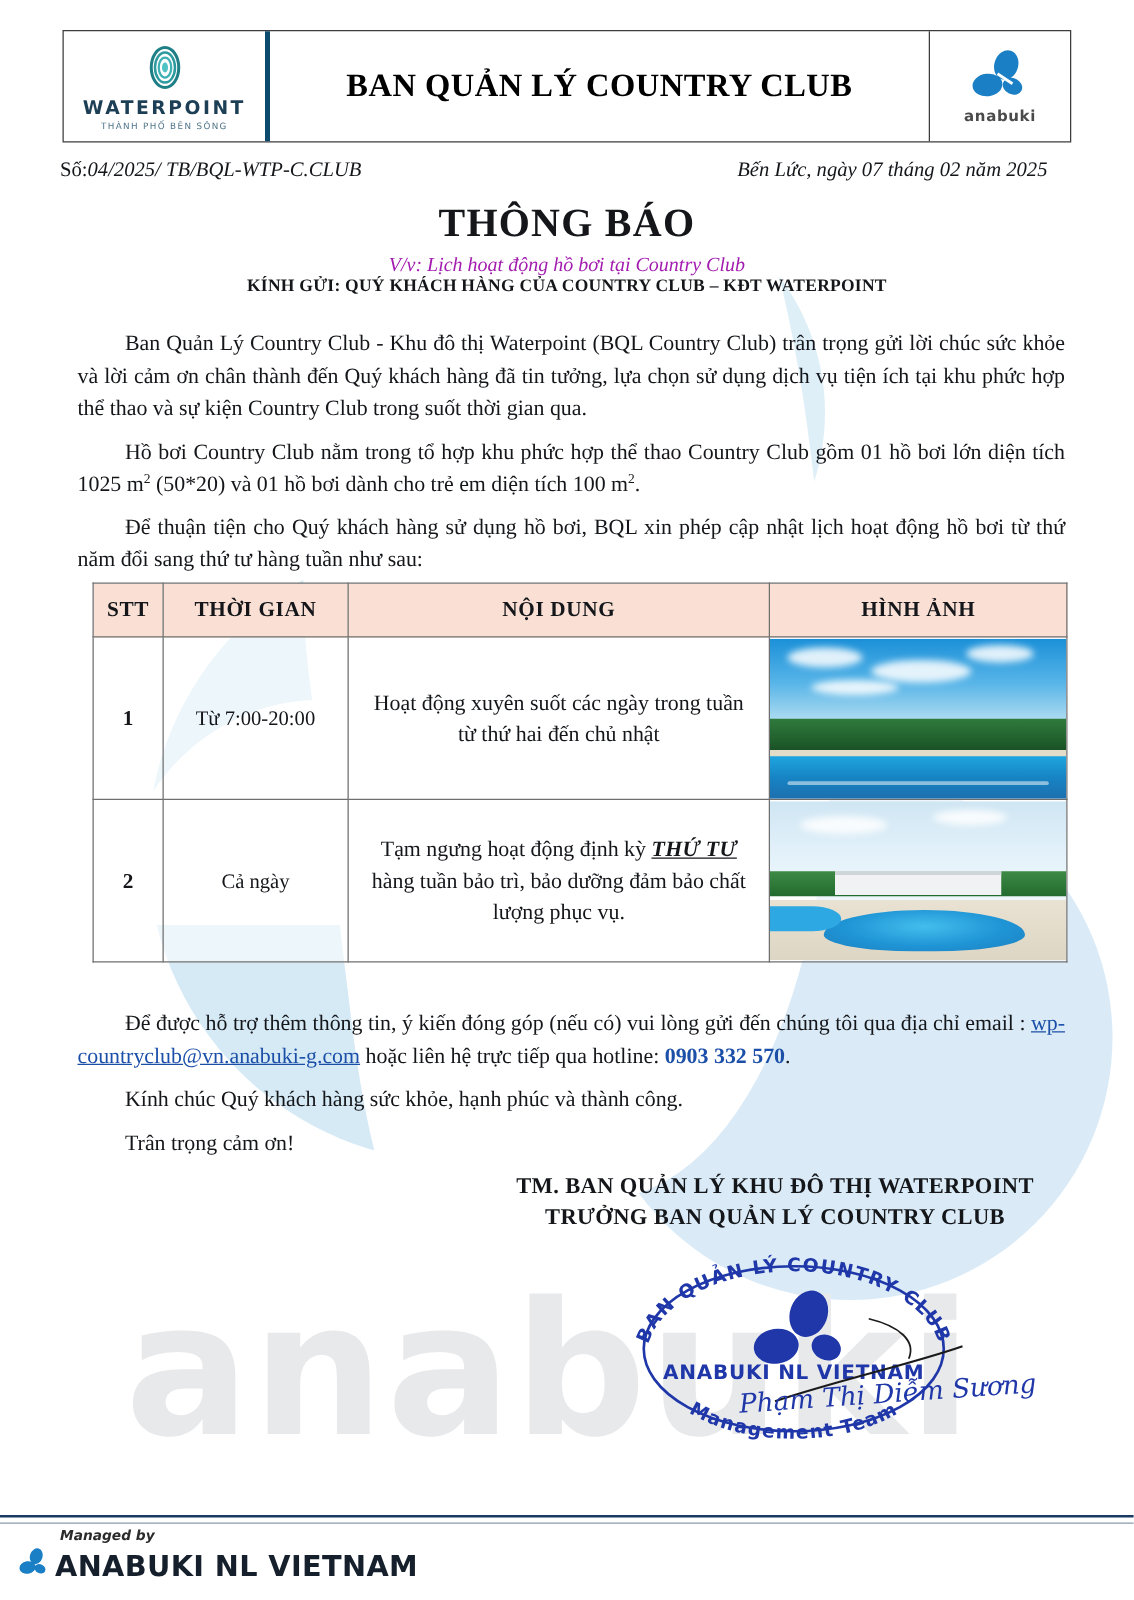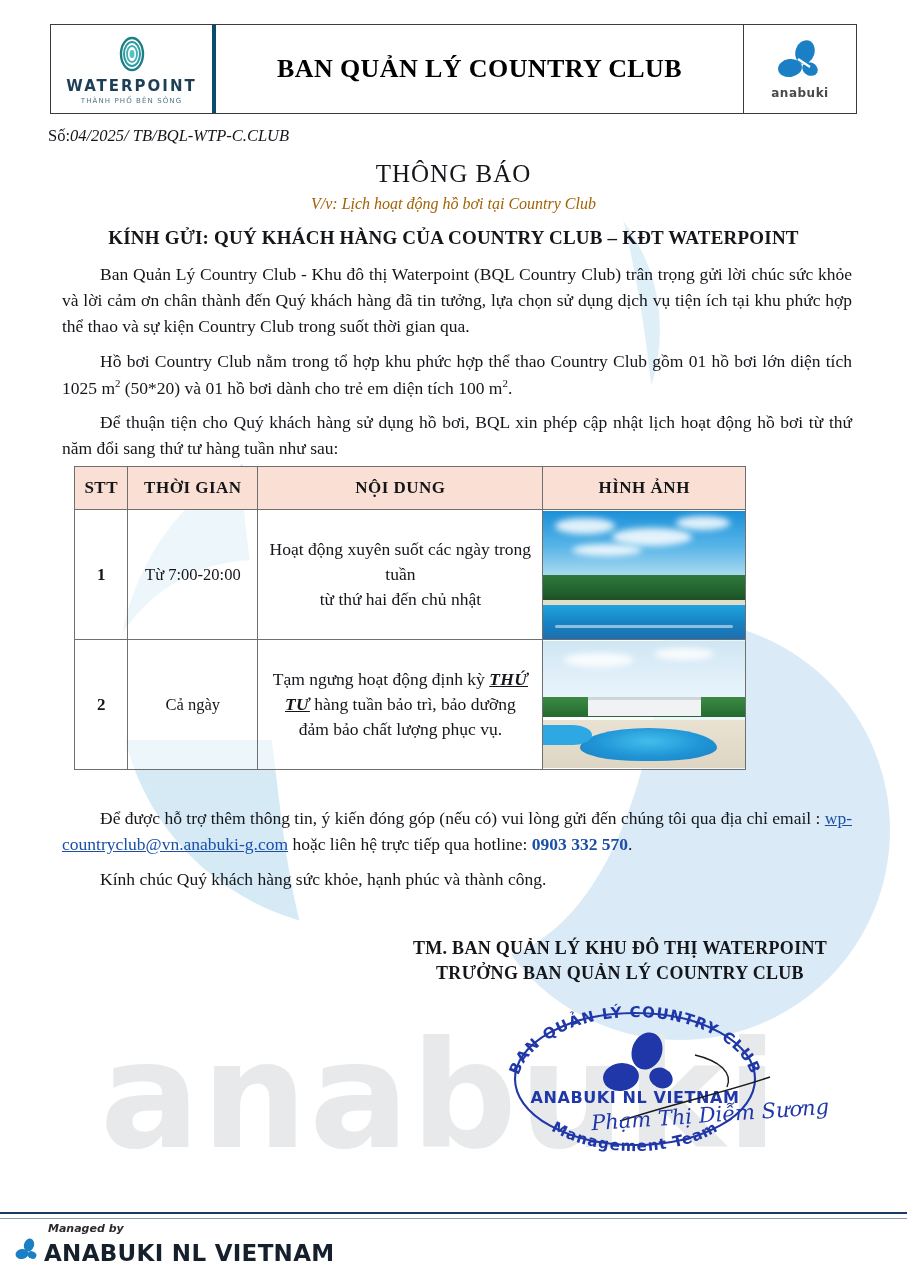--- a/index.html
+++ b/index.html
@@ -151,33 +151,32 @@
     justify-content: space-between;
     font-size: 16.5px;
     font-style: italic;
   }
   #doc-number { font-style: normal; }
   #doc-number .num-italic { font-style: italic; }
 
   
   #title-block { position: absolute; left: 0; top: 160px; width: 907px; text-align: center; }
   #notice-title {
-    font-size: 25px;
-    font-weight: 400;
+    font-size: 32px;
+    font-weight: 700;
     letter-spacing: 1px;
   }
   #notice-subject {
     margin-top: 7px;
     font-size: 16px;
     font-style: italic;
-    color: #a16207;
+    color: #a21caf;
   }
   #addressee {
-    margin-top: 14px;
-    font-size: 19px;
+    font-size: 14px;
     font-weight: 700;
     letter-spacing: .2px;
   }
 
   
   #body-top { position: absolute; left: 62px; top: 262px; width: 790px; }
   #body-bottom { position: absolute; left: 62px; top: 806px; width: 790px; }
   .para {
     font-size: 17.5px;
     line-height: 1.48;
@@ -190,21 +189,21 @@
     color: #1b4fa8;
     text-decoration: underline;
   }
   .hotline { color: #1b4fa8; font-weight: 700; }
 
   
   #schedule-table {
     position: absolute;
     left: 74px;
     top: 466px;
-    width: 672px;
+    width: 780px;
     border-collapse: collapse;
     background: rgba(255,255,255,0.55);
   }
   #schedule-table th, #schedule-table td {
     border: 1px solid #6f6f6f;
     box-sizing: border-box;
   }
   #schedule-table thead th {
     background: #fae0d4;
     font-size: 17px;
@@ -412,20 +411,21 @@
           <ellipse cx="36" cy="30" rx="8" ry="6.5" fill="#1a7fc4" transform="rotate(25 36 30)"></ellipse>
           <path d="M24 20 L36 28" stroke="#ffffff" stroke-width="2.2" fill="none"></path>
         </svg>
       </span>
       <div class="ana-name">anabuki</div>
     </div>
   </div>
 
   <div id="meta-row">
     <div id="doc-number"><span>Số:</span><span class="num-italic">04/2025/ TB/BQL-WTP-C.CLUB</span></div>
+    <div id="place-date">Bến Lức, ngày 07 tháng 02 năm 2025</div>
   </div>
 
   <div id="title-block">
     <div id="notice-title">THÔNG BÁO</div>
     <div id="notice-subject">V/v: Lịch hoạt động hồ bơi tại Country Club</div>
     <div id="addressee">KÍNH GỬI: QUÝ KHÁCH HÀNG CỦA COUNTRY CLUB – KĐT  WATERPOINT</div>
   </div>
 
   <div id="body-top">
     <p class="para">Ban Quản Lý Country Club - Khu đô thị Waterpoint (BQL Country Club) trân trọng gửi lời chúc sức khỏe và lời cảm ơn chân thành đến Quý khách hàng đã tin tưởng, lựa chọn sử dụng dịch vụ tiện ích tại khu phức hợp thể thao và sự kiện Country Club trong suốt thời gian qua.</p>
@@ -485,20 +485,21 @@
           </span>
         </td>
       </tr>
 
     </tbody>
   </table>
 
   <div id="body-bottom">
     <p class="para"><span>Để được hỗ trợ thêm thông tin, ý kiến đóng góp (nếu có) vui lòng gửi đến chúng tôi qua địa chỉ email : </span><a class="link-email" href="#">wp-countryclub@vn.anabuki-g.com</a><span> hoặc liên hệ trực tiếp qua hotline: </span><span class="hotline">0903 332 570</span><span>.</span></p>
     <p class="para">Kính chúc Quý khách hàng sức khỏe, hạnh phúc và thành công.</p>
+    <p class="para">Trân trọng cảm ơn!</p>
   </div>
 
   <div id="signature-block">
     <div class="sig-line">TM. BAN QUẢN LÝ KHU ĐÔ THỊ WATERPOINT</div>
     <div class="sig-line">TRƯỞNG BAN QUẢN LÝ COUNTRY CLUB</div>
   </div>
 
   <div id="stamp-area">
     <svg id="stamp-svg" width="300" height="165" viewBox="0 0 300 165">
       <defs>

